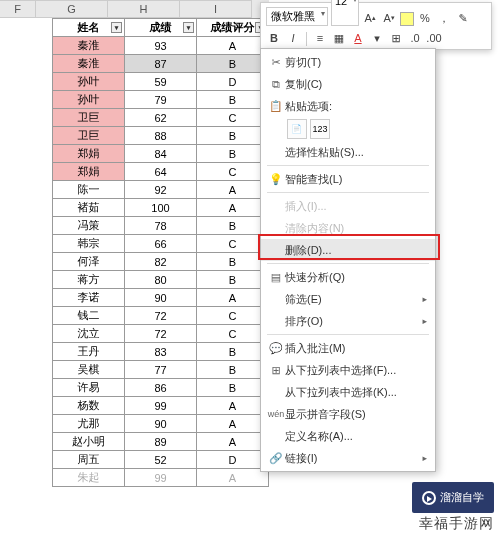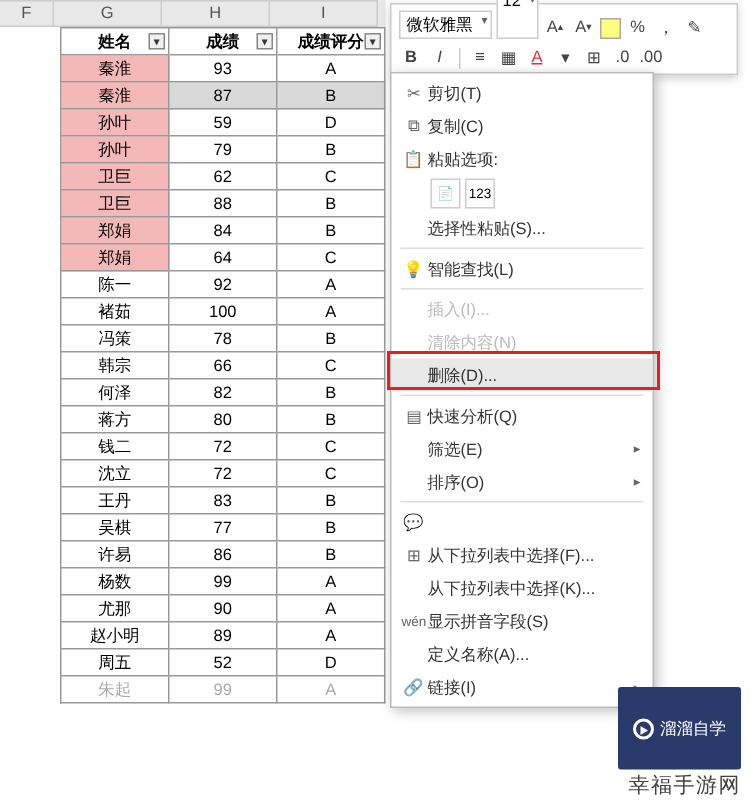--- a/index.html
+++ b/index.html
@@ -2,21 +2,21 @@
 <html><head>
 <meta charset="utf-8">
 <style>
 *{box-sizing:border-box;margin:0;padding:0;font-family:"Microsoft YaHei",Arial,sans-serif}
 body{background:#fff;width:500px;height:537px;overflow:hidden;position:relative;font-size:11px}
 .sheet{position:absolute;left:0;top:0}
 .colhdr{display:flex;height:18px;background:#e8e8e8}
 .colhdr div{border:1px solid #ccc;border-left:none;display:flex;align-items:center;justify-content:center;color:#555;font-size:11px}
 .chF{width:36px;border-left:1px solid #ccc}
 .chG{width:72px}.chH{width:72px}.chI{width:72px}
-table{border-collapse:collapse;margin-left:40px}
+table{border-collapse:collapse;margin-left:52px}
 td,th{border:1px solid #999;height:18px;text-align:center;font-size:11px;padding:0}
 th{background:#fff;font-weight:700;position:relative;width:72px}
 td{width:72px}
 .drop{position:absolute;right:2px;top:3px;width:11px;height:11px;border:1px solid #888;background:#f0f0f0;display:flex;align-items:center;justify-content:center;font-size:7px;color:#333}
 .pink td:first-child{background:#f4b8b8}
 .selrow td{background:#d9d9d9}
 .greyrow td{color:#aaa}
 .toolbar{position:absolute;left:260px;top:2px;width:232px;background:#fff;border:1px solid #ccc;padding:3px 5px;box-shadow:0 2px 6px rgba(0,0,0,.2)}
 .tb-row{display:flex;align-items:flex-end;gap:3px;height:20px}
 .tb-font{border:1px solid #ccc;font-size:11px;padding:1px 12px 1px 4px;background:#fff;position:relative}
@@ -31,21 +31,21 @@
 .mi.disabled{color:#bbb}
 .mi-ico{width:18px;display:flex;align-items:center;justify-content:center;font-size:11px;color:#666}
 .mi-lbl{flex:1}
 .mi-arr{font-size:9px;color:#666}
 .msep{height:1px;background:#ddd;margin:2px 6px}
 .mi.hl{background:#e8e8e8}
 .redbox{position:absolute;left:258px;top:234px;width:182px;height:26px;border:2px solid #d22;pointer-events:none}
 .paste-opts{display:flex;gap:3px;padding:2px 0 2px 26px}
 .po{width:20px;height:20px;border:1px solid #ccc;background:#fcfcfc;display:flex;align-items:center;justify-content:center;font-size:9px}
 .watermark{position:absolute;right:6px;bottom:4px;color:#404040;font-size:14px;font-weight:500;letter-spacing:1px}
-.logo{position:absolute;right:6px;bottom:24px;background:#2a3a6a;color:#fff;font-size:11px;padding:20px 10px;border-radius:2px;display:flex;align-items:center;gap:4px}
+.logo{position:absolute;right:6px;bottom:24px;background:#2a3a6a;color:#fff;font-size:11px;padding:8px 10px;border-radius:2px;display:flex;align-items:center;gap:4px}
 .logo-ico{width:14px;height:14px;border:2px solid #fff;border-radius:50%;position:relative}
 .logo-ico:before{content:"";position:absolute;left:3px;top:3px;width:0;height:0;border-left:5px solid #fff;border-top:3px solid transparent;border-bottom:3px solid transparent}
 </style>
 </head>
 <body>
 
 <div class="sheet">
   <div class="colhdr">
     <div class="chF">F</div>
     <div class="chG">G</div>
@@ -123,20 +123,25 @@
         </tr>
         <tr>
           <td>何泽</td>
           <td>82</td>
           <td>B</td>
         </tr>
         <tr>
           <td>蒋方</td>
           <td>80</td>
           <td>B</td>
+        </tr>
+        <tr>
+          <td>李诺</td>
+          <td>90</td>
+          <td>A</td>
         </tr>
         <tr>
           <td>钱二</td>
           <td>72</td>
           <td>C</td>
         </tr>
         <tr>
           <td>沈立</td>
           <td>72</td>
           <td>C</td>
@@ -260,20 +265,21 @@
       <span class="mi-arr">▸</span>
     </div>
   <div class="mi">
       <span class="mi-ico"></span>
       <span class="mi-lbl">排序(O)</span>
       <span class="mi-arr">▸</span>
     </div>
   <div class="msep"></div>
   <div class="mi">
       <span class="mi-ico">💬</span>
+      <span class="mi-lbl">插入批注(M)</span>
     </div>
   <div class="mi">
       <span class="mi-ico">⊞</span>
       <span class="mi-lbl">从下拉列表中选择(F)...</span>
     </div>
   <div class="mi">
       <span class="mi-ico"></span>
       <span class="mi-lbl">从下拉列表中选择(K)...</span>
     </div>
   <div class="mi">

